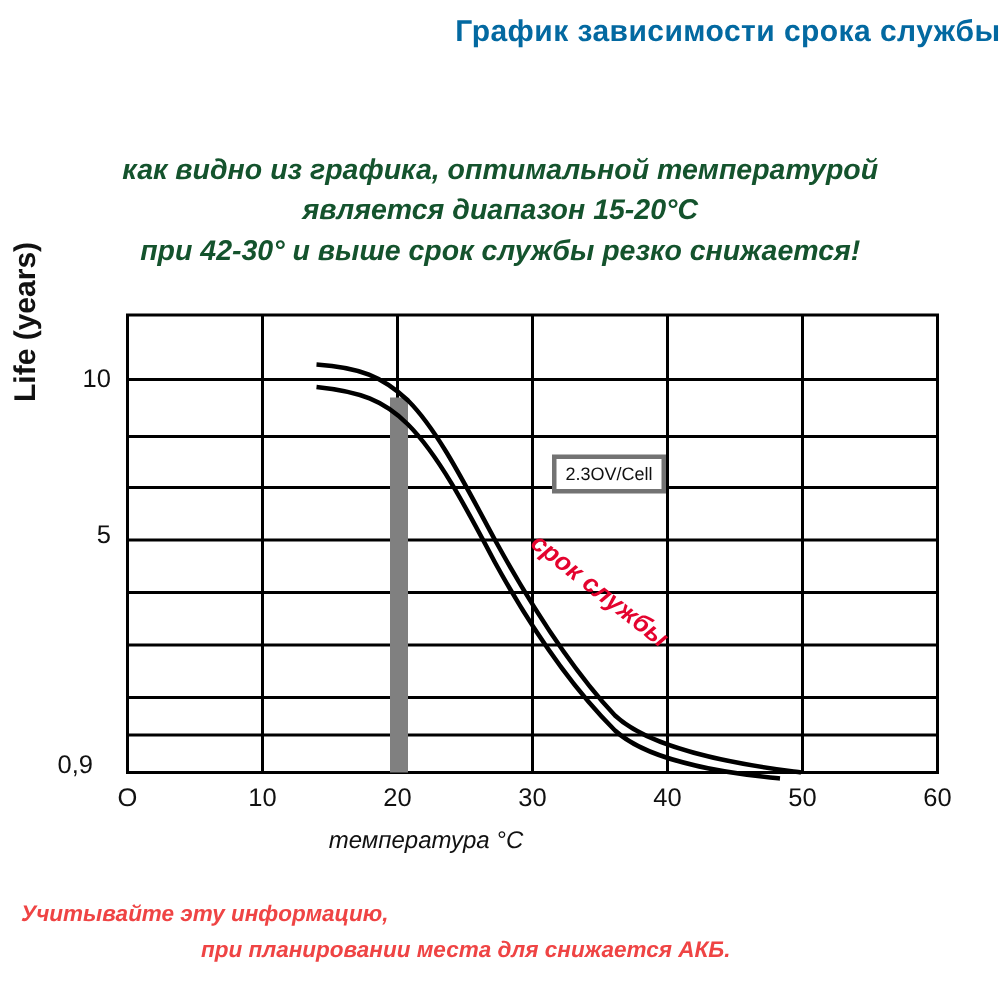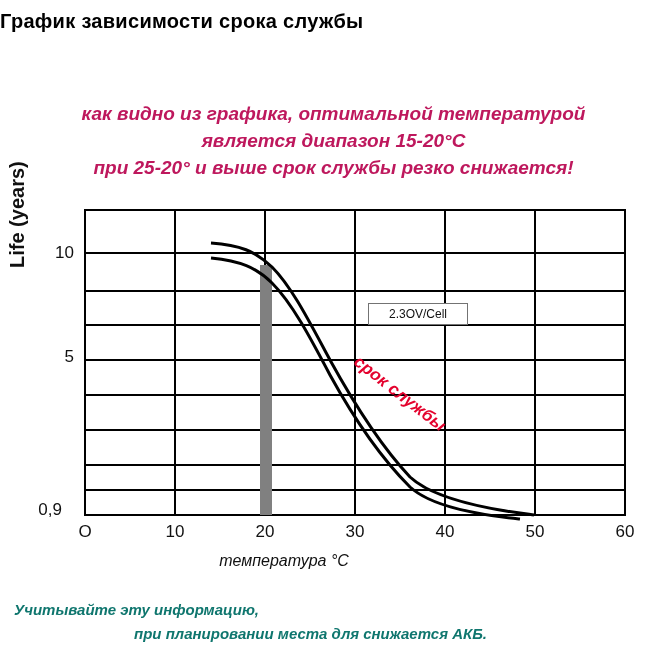--- a/index.html
+++ b/index.html
@@ -17,45 +17,45 @@
   .page {
     position: relative;
     width: 667px;
     height: 667px;
   }
   .title {
     position: absolute;
     top: 8px;
     left: 0;
     width: 667px;
-    text-align: left;
-    color: #000000;
+    text-align: right;
+    color: #0369a1;
     font-weight: bold;
     font-size: 20px;
     line-height: 26px;
     letter-spacing: 0.3px;
   }
   .subtitle {
     position: absolute;
     top: 100px;
     left: 0;
     width: 667px;
     text-align: center;
-    color: #be185d;
+    color: #14532d;
     font-style: italic;
     font-weight: bold;
     font-size: 19px;
     line-height: 27px;
   }
   .footer {
     position: absolute;
     left: 14px;
     top: 598px;
     width: 650px;
-    color: #0f766e;
+    color: #ef4444;
     font-style: italic;
     font-weight: bold;
     font-size: 15px;
     line-height: 24px;
   }
   .footer .line2 {
     padding-left: 120px;
   }
   .chart-area {
     position: absolute;
@@ -96,24 +96,24 @@
     position: absolute;
     font-size: 17px;
     color: #111;
     text-align: center;
     width: 40px;
   }
   .annotation {
     position: absolute;
     left: 368px;
     top: 303px;
-    border: 1px solid #737373;
+    border: 3px solid #737373;
     background: #ffffff;
     font-size: 12px;
-    padding: 3px 20px;
+    padding: 3px 6px;
     color: #111;
     font-family: "Liberation Sans", sans-serif;
   }
   .curve-label {
     position: absolute;
     left: 362px;
     top: 352px;
     color: #e4032e;
     font-weight: bold;
     font-size: 17px;
@@ -129,21 +129,21 @@
 
 <div class="page">
 
   <div class="title">
     <div>График зависимости срока службы</div>
   </div>
 
   <div class="subtitle">
     <div>как видно из графика, оптимальной температурой</div>
     <div>является диапазон 15-20°C</div>
-    <div>при 25-20° и выше срок службы резко снижается!</div>
+    <div>при 42-30° и выше срок службы резко снижается!</div>
   </div>
 
   <div class="chart-area">
     <svg width="667" height="390" viewBox="0 0 667 390">
 
       <rect x="85" y="15" width="540" height="305" fill="#ffffff" stroke="#000000" stroke-width="2"></rect>
 
       <g stroke="#000000" stroke-width="2">
         <line x1="175" y1="15" x2="175" y2="320"></line>
         <line x1="265" y1="15" x2="265" y2="320"></line>

